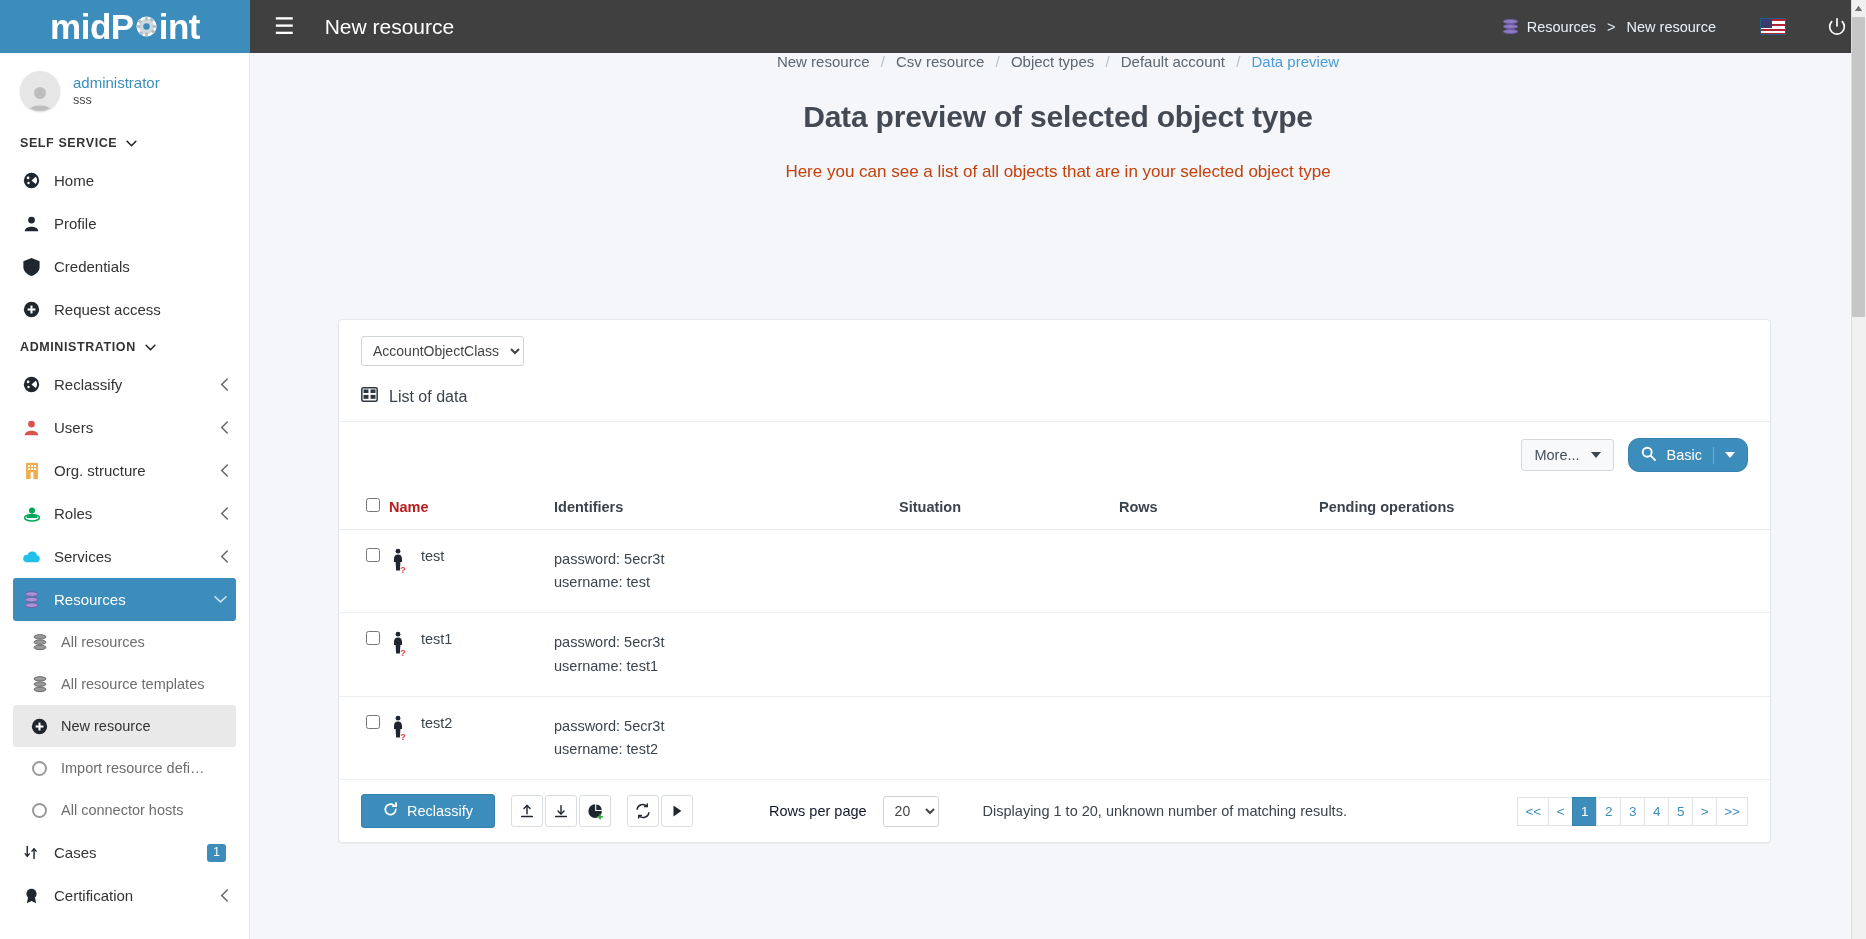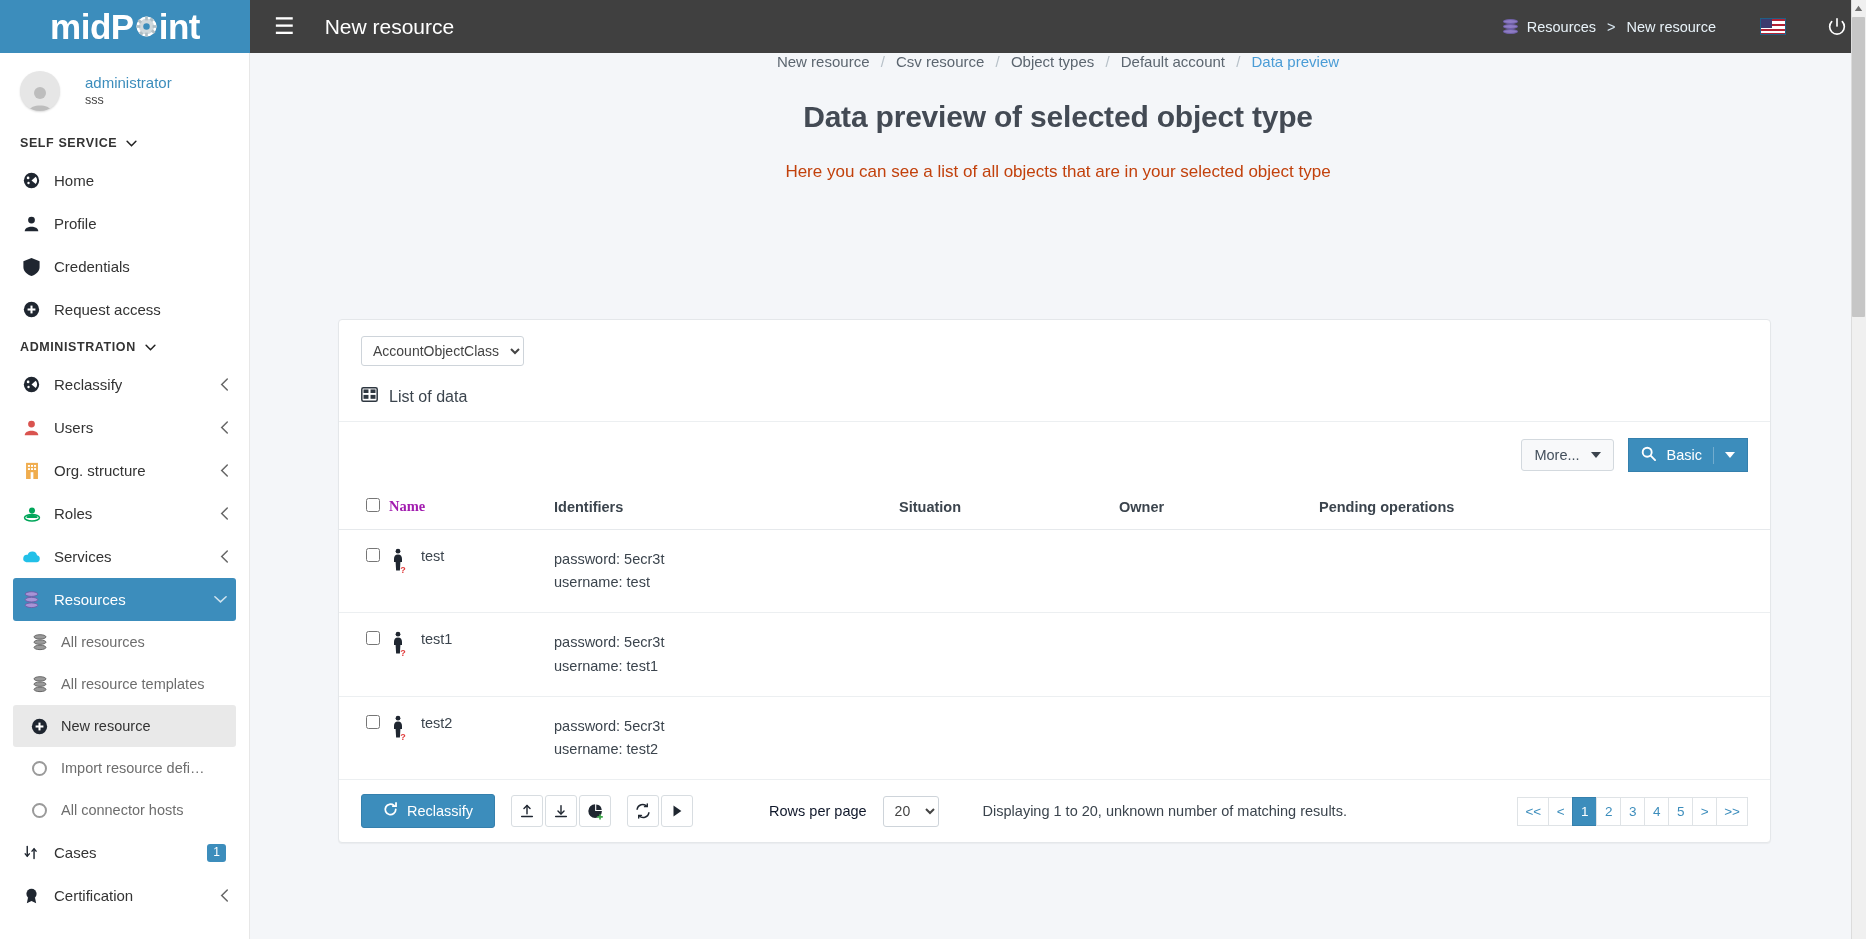--- a/index.html
+++ b/index.html
@@ -65,21 +65,21 @@
     position: absolute; top: 53px; left: 0; width: 250px; height: 886px;
     background: #fff; overflow: hidden; border-right: 1px solid #e7e7e7;
   }
   #userbox { display: flex; align-items: center; padding: 18px 0 16px 20px; }
   .avatar {
     width: 40px; height: 40px; border-radius: 50%; background: #e6e6e6;
     display: flex; align-items: flex-end; justify-content: center; overflow: hidden;
     box-shadow: 0 1px 2px rgba(0,0,0,.15);
   }
   .avatar svg { margin-bottom: -2px; }
-  .userinfo { margin-left: 25px; line-height: 1.25; }
+  .userinfo { margin-left: 13px; line-height: 1.25; }
   .uname { color: #3c8dbc; font-size: 15px; }
   .urole { color: #444; font-size: 12.5px; }
   .sect-head {
     font-size: 12.5px; color: #333; letter-spacing: .6px; font-weight: 600;
     padding: 9px 0 9px 20px; display: flex; align-items: center; gap: 9px;
     cursor: pointer;
   }
   .chev-d { width: 11px; height: 7px; }
   .nav-item {
     display: flex; align-items: center; height: 43px; padding-left: 22px;
@@ -136,31 +136,31 @@
   }
   .btn-more {
     display:flex; align-items:center; gap:11px; background: #f8f9fa; color: #44505c;
     border: 1px solid #d3d9de; border-radius: 3px; font-size: 14.5px;
     padding: 7px 12px; cursor: pointer;
   }
   .caret-d { width: 0; height: 0; border-left: 5px solid transparent;
     border-right: 5px solid transparent; border-top: 6px solid #3c444d; }
   .btn-basic {
     display:flex; align-items:center; gap: 11px; background: #3c8dbc; color: #fff;
-    border: 1px solid #3580ad; border-radius: 0; font-size: 14.5px;
+    border: 1px solid #3580ad; border-radius: 11px; font-size: 14.5px;
     padding: 7px 12px; cursor: pointer;
   }
   .btn-basic .caret-d { border-top-color: #fff; }
   .btn-basic .divider { width:1px; height:17px; background: rgba(255,255,255,.28); }
   table#data-table { width: 100%; border-collapse: collapse; }
   table#data-table th {
     text-align: left; font-size: 14.5px; color: #3b444d; font-weight: bold;
     padding: 14px 0 14px 0; border-bottom: 1px solid #e6e9ec;
   }
-  table#data-table th.sortable { color: #a21caf; cursor: pointer; font-family: Liberation Serif, serif; }
+  table#data-table th.sortable { color: #b91c1c; cursor: pointer; }
   table#data-table td {
     font-size: 14.5px; color: #3b444d; padding: 18px 0;
     border-bottom: 1px solid #eceff1; vertical-align: top;
   }
   tr.data-row td { height: 74px; }
   .col-cb { width: 50px; padding-left: 27px !important; }
   .col-name { width: 165px; }
   .col-ident { width: 345px; }
   .col-situation { width: 220px; }
   .col-owner { width: 200px; }
@@ -566,21 +566,21 @@
 
     <table id="data-table">
       <thead>
         <tr>
           <th class="col-cb">
             <input type="checkbox" class="mp-cb" style="">
           </th>
           <th class="col-name sortable">Name</th>
           <th class="col-ident">Identifiers</th>
           <th class="col-situation">Situation</th>
-          <th class="col-owner">Owner</th>
+          <th class="col-owner">Rows</th>
           <th class="col-pending">Pending operations</th>
         </tr>
       </thead>
       <tbody>
 
         <tr class="data-row">
           <td class="col-cb">
             <input type="checkbox" class="mp-cb" style="">
           </td>
           <td class="col-name">

